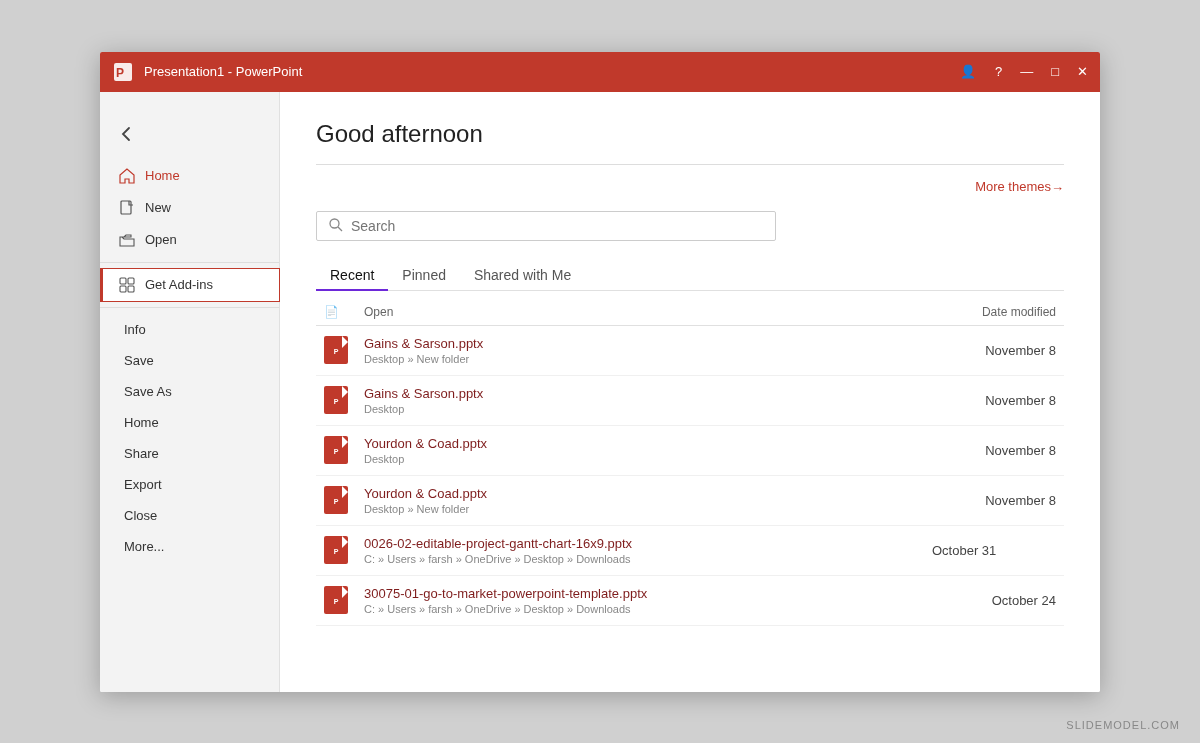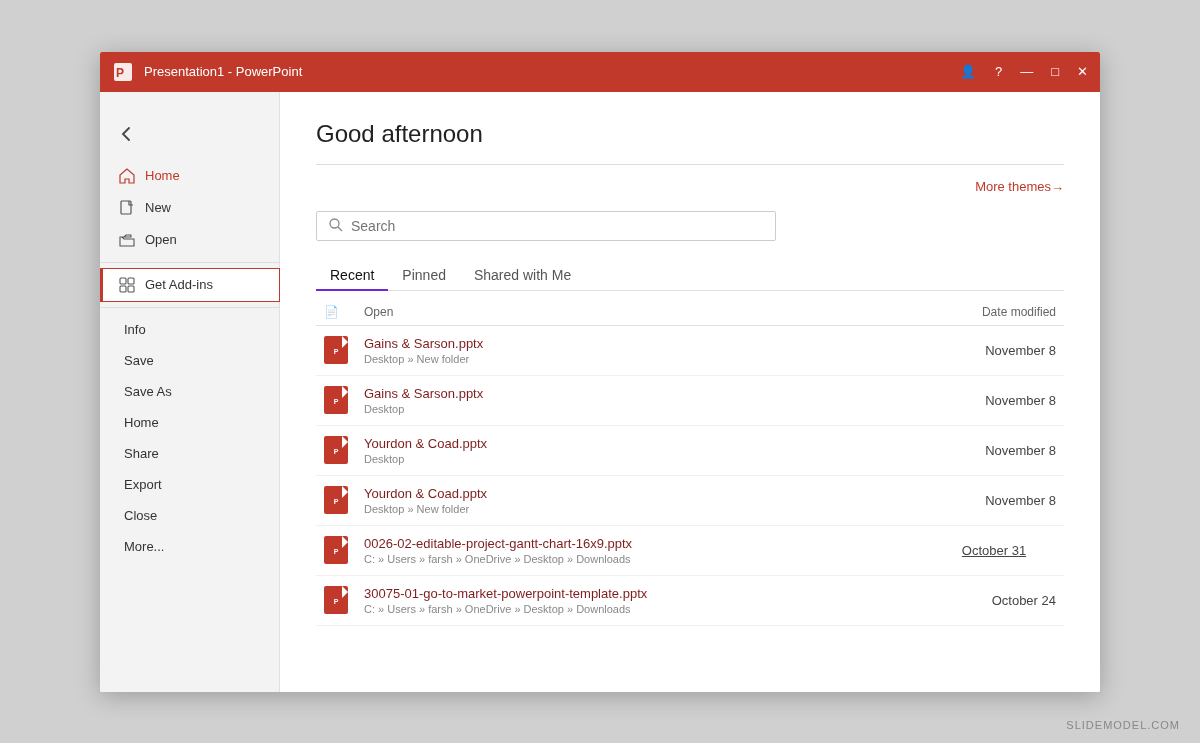--- a/index.html
+++ b/index.html
@@ -422,21 +422,21 @@
       <td class="file-date" style="text-align:right;">November 8</td>
     </tr>
             <tr class="file-row">
       <td>
         <div class="pptx-icon" style="font-size:7px; padding-top:2px;">P</div>
       </td>
       <td>
         <div class="file-name">0026-02-editable-project-gantt-chart-16x9.pptx</div>
         <div class="file-path">C: » Users » farsh » OneDrive » Desktop » Downloads</div>
       </td>
-      <td class="file-date" style="text-align:center;text-decoration:underline;">October 31</td>
+      <td class="file-date" style="text-align:left;">October 31</td>
     </tr>
             <tr class="file-row">
       <td>
         <div class="pptx-icon" style="font-size:7px; padding-top:2px;">P</div>
       </td>
       <td>
         <div class="file-name">30075-01-go-to-market-powerpoint-template.pptx</div>
         <div class="file-path">C: » Users » farsh » OneDrive » Desktop » Downloads</div>
       </td>
       <td class="file-date" style="text-align:right;">October 24</td>

